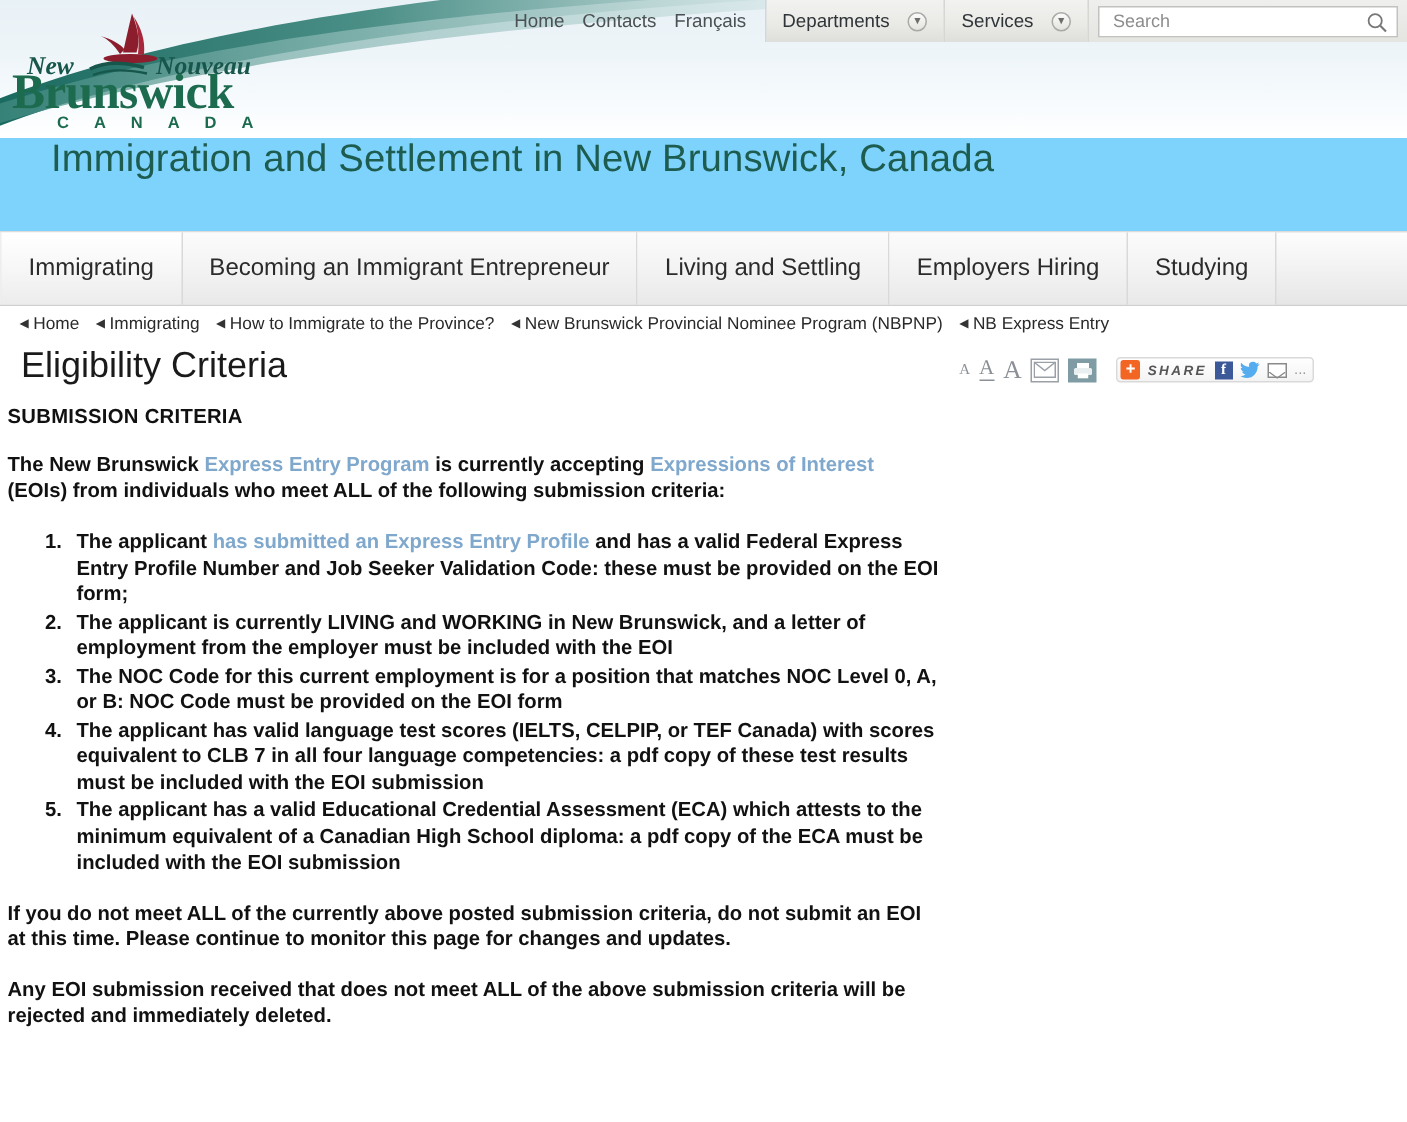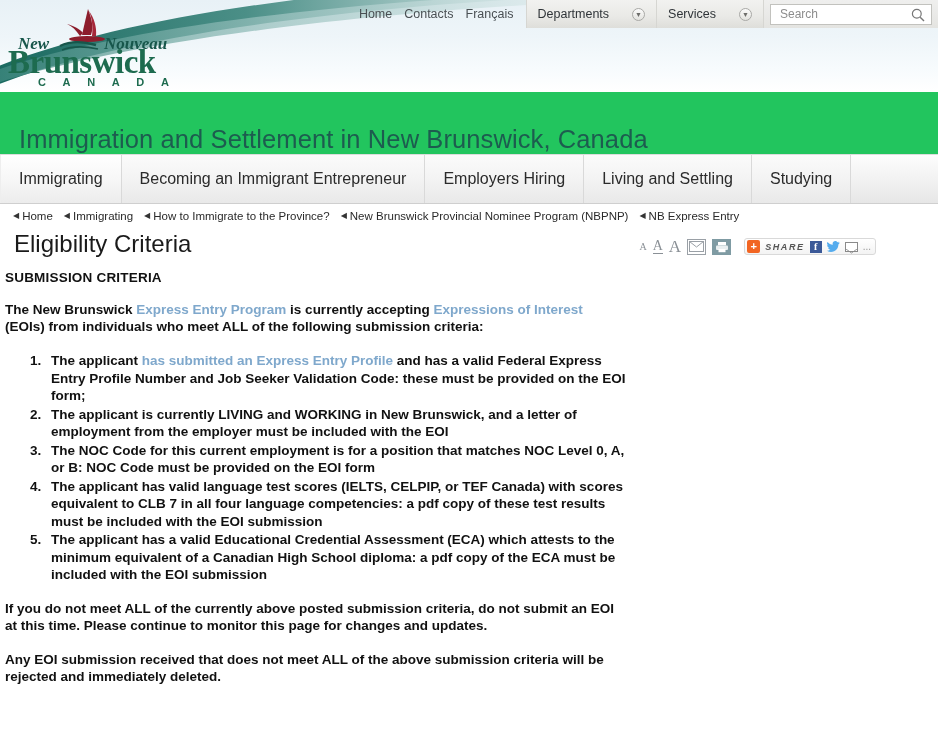--- a/index.html
+++ b/index.html
@@ -70,21 +70,21 @@
     color: #4c5256;
   }
   .topnav-links a {
     color: #4a5054;
     text-decoration: none;
     cursor: pointer;
   }
   .topnav-menu {
     display: flex;
     align-items: center;
-    gap: 23px;
+    gap: 12px;
     padding: 0 11px;
     font-size: 12.5px;
     color: #2f3438;
     background: linear-gradient(to bottom, #f2f2f0 0%, #e9e9e6 60%, #dededa 100%);
     border-left: 1px solid #d6d6d2;
     cursor: pointer;
     height: 28px;
   }
   .caret-circle {
     width: 13px; height: 13px;
@@ -100,21 +100,21 @@
   .search-wrap {
     display: flex;
     align-items: center;
     background: linear-gradient(to bottom,#efefee,#e4e4e1);
     padding: 0 6px 0 6px;
     height: 28px;
     border-left: 1px solid #d6d6d2;
   }
   .search-box {
     position: relative;
-    width: 162px; height: 21px;
+    width: 200px; height: 21px;
     background: #fff;
     border: 1px solid #c2c2be;
     display: flex;
     align-items: center;
   }
   .search-box input {
     border: none; outline: none;
     width: 160px;
     margin-left: 7px;
     font-size: 12px;
@@ -126,23 +126,23 @@
   .search-icon {
     position: absolute; right: 6px; top: 3px;
     width: 14px; height: 14px;
     cursor: pointer;
   }
 
   
   .banner {
     height: 62px;
     display: flex;
-    align-items: flex-end;
-    padding-left: 19px;
-    background: #22c55e;
+    align-items: flex-start;
+    padding-left: 34px;
+    background: #7dd3fc;
   }
   .banner-title {
     font-size: 25.5px;
     color: #1d5c4f;
     font-family: "Liberation Sans", sans-serif;
     font-weight: normal;
     letter-spacing: 0.1px;
   }
 
   
@@ -400,24 +400,24 @@
 </div>
 
 <div class="tabbar">
   <div class="tab active">
     <span>Immigrating</span>
   </div>
   <div class="tab">
     <span>Becoming an Immigrant Entrepreneur</span>
   </div>
   <div class="tab">
+    <span>Living and Settling</span>
+  </div>
+  <div class="tab">
     <span>Employers Hiring</span>
-  </div>
-  <div class="tab">
-    <span>Living and Settling</span>
   </div>
   <div class="tab">
     <span>Studying</span>
   </div>
   <div class="tabbar-filler"></div>
 </div>
 
 <div class="breadcrumb">
   <span class="crumb">
     <span class="tri">◀</span>

